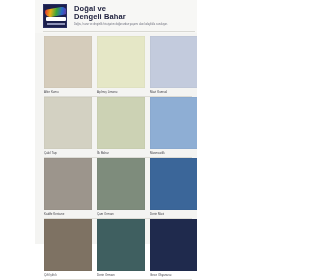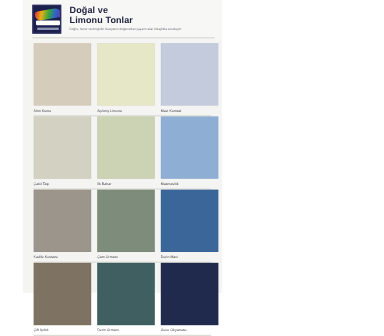--- a/index.html
+++ b/index.html
@@ -5,21 +5,21 @@
   html,body{margin:0;padding:0;}
   body{
     width:197px;height:280px;
     background:#ffffff;
     font-family:"Liberation Sans", sans-serif;
     overflow:hidden;
     position:relative;
   }
   #card{
     position:absolute;
-    left:19px; top:0;
+    left:35px; top:0;
     width:166px; height:244px;
     background:#f4f4f2;
     box-sizing:border-box;
   }
   .left-gutter{
     position:absolute;left:0;top:0;width:31px;height:280px;background:#ffffff;
   }
   
   .header{
     position:relative;
@@ -131,21 +131,21 @@
 <div id="card" style="background: rgb(244, 244, 242);">
 
   <div class="header">
     <div class="logo">
       <div class="stroke"></div>
       <div class="wordmark"></div>
       <div class="sub"></div>
     </div>
     <div class="titles">
       <div class="title-main">Doğal ve</div>
-      <div class="title-main">Limonu Tonlar</div>
+      <div class="title-main">Dengeli Bahar</div>
       <div class="subtitle">Doğru, huzur ve dinginlik hissiyatını doğanızdan yaşamı alan kolaylıkla sunuluyor.</div>
     </div>
     <div class="hdr-rule"></div>
   </div>
 
   <div class="grid">
 
     <div class="row">
       <div class="swatches">
         <div class="cell">

